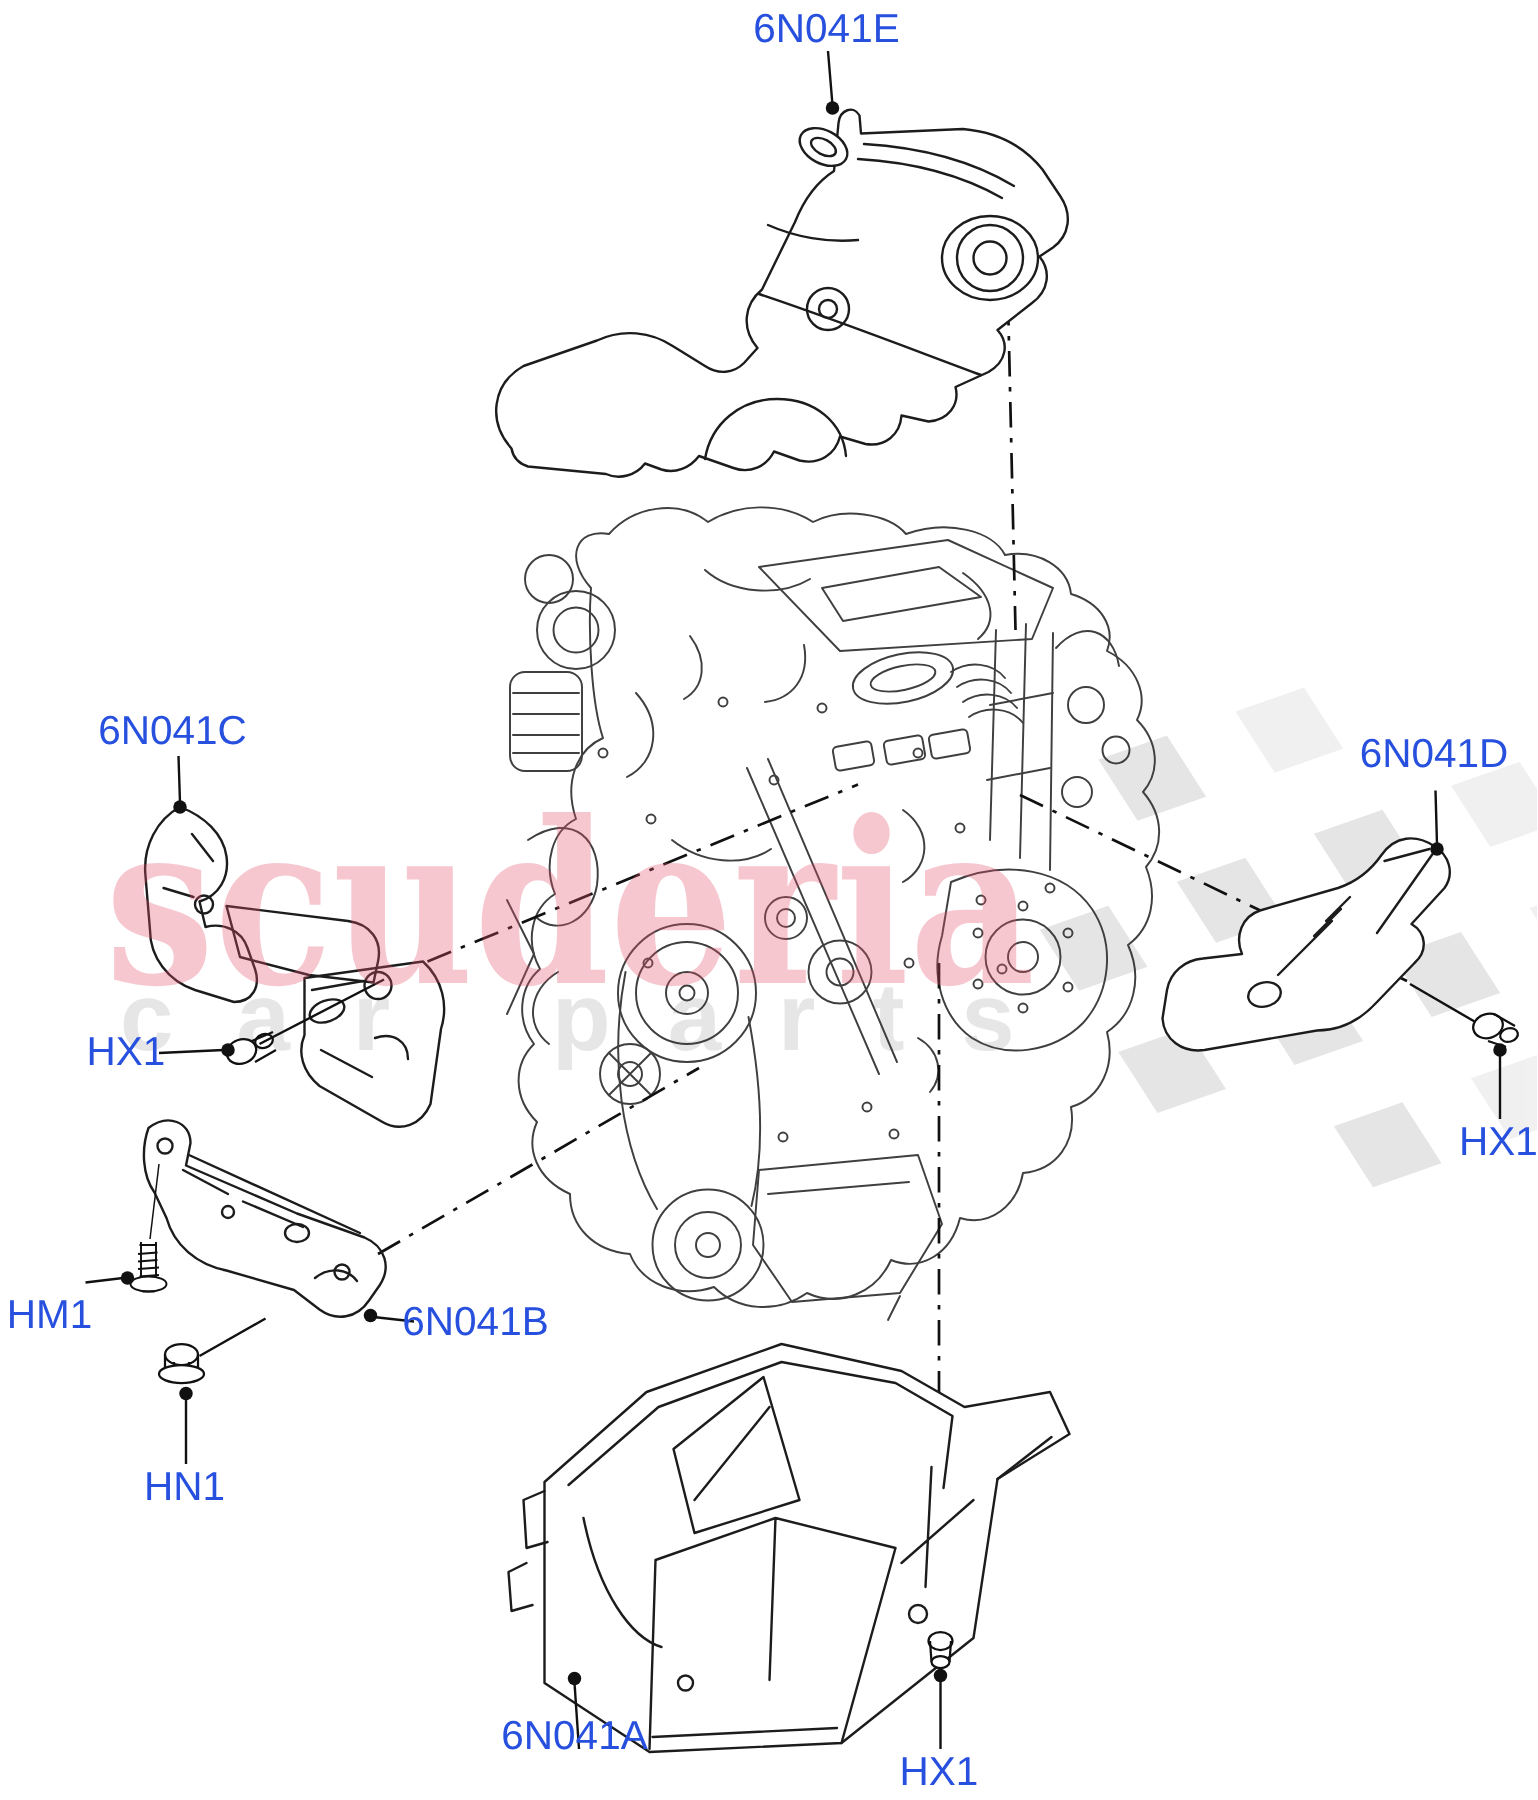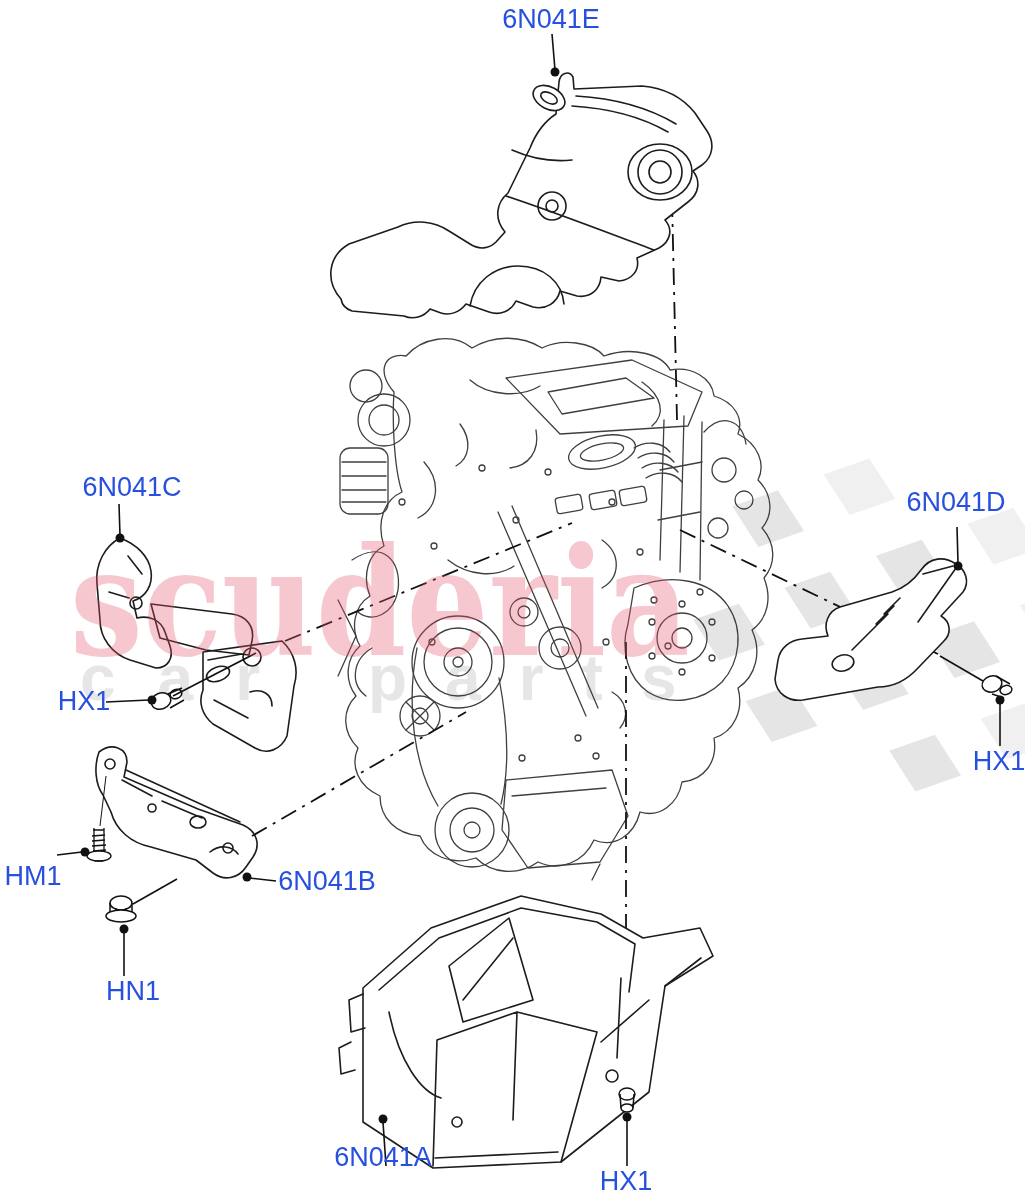--- a/index.html
+++ b/index.html
@@ -241,23 +241,23 @@
     <circle cx="247" cy="877" r="4.5"></circle>
         <circle cx="124" cy="929" r="4.5"></circle>
         <circle cx="383" cy="1119" r="4.5"></circle>
     <circle cx="627" cy="1117" r="4.5"></circle>
   </g>
 
   <text class="wm-brand" x="70" y="655" font-size="150" fill="#e2526b" fill-opacity="0.32" textLength="620" lengthAdjust="spacingAndGlyphs">scuderia</text>
 </svg>
 
 <div class="part-label" style="left:551px;top:6px">6N041E</div>
-<div class="part-label" style="left:132px;top:474px">6N041C</div>
+<div class="part-label" style="left:115px;top:474px">6N041C</div>
 <div class="part-label" style="left:84px;top:688px">HX1</div>
 <div class="part-label" style="left:956px;top:489px">6N041D</div>
 <div class="part-label" style="left:999px;top:748px">HX1</div>
 <div class="part-label" style="left:33px;top:863px">HM1</div>
-<div class="part-label" style="left:327px;top:868px">6N041B</div>
-<div class="part-label" style="left:133px;top:978px">HN1</div>
+<div class="part-label" style="left:317px;top:868px">6N041B</div>
+<div class="part-label" style="left:123px;top:978px">HN1</div>
 <div class="part-label" style="left:383px;top:1144px">6N041A</div>
 <div class="part-label" style="left:626px;top:1168px">HX1</div>
 
 </div>
 
 </body></html>

